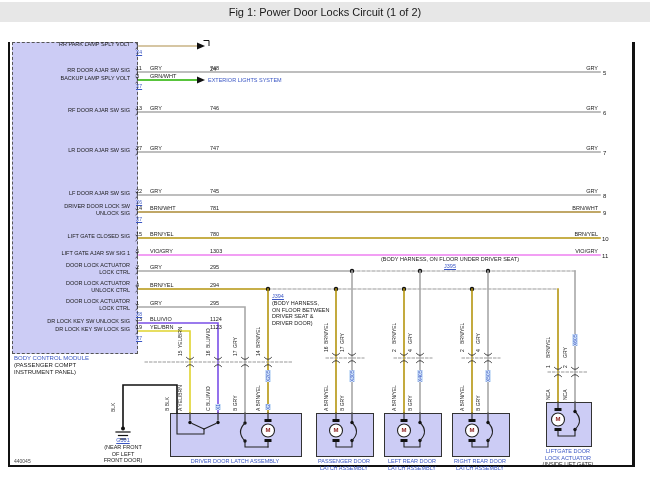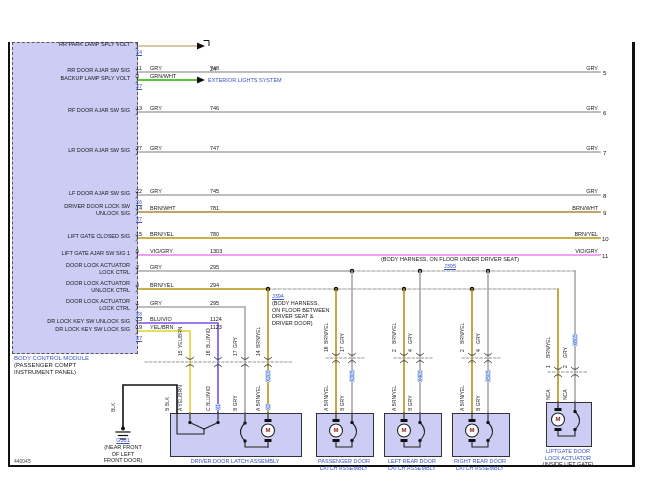--- a/index.html
+++ b/index.html
@@ -22,20 +22,23 @@
   .hl{background:#cfe2f8;}
   .num{font-size:6px;}
   .mot{position:absolute;z-index:3;font-size:6px;font-weight:bold;color:#8b1a1a;width:10px;text-align:center;}
   .ctr{text-align:center;}
 </style>
 </head>
 <body>
 
 <div class="stage">
 
+  <div class="titlebar">
+    <span>Fig 1: Power Door Locks Circuit (1 of 2)</span>
+  </div>
 
   <div class="border" style="left:8px;top:42px;width:2px;height:425px;"></div>
   <div class="border" style="left:632px;top:42px;width:3px;height:425px;"></div>
   <div class="border" style="left:8px;top:465px;width:627px;height:2px;"></div>
 
   <div class="box bcm" style="left:12px;top:42px;width:124px;height:310px;"></div>
   <div class="box latch" style="left:170px;top:413px;width:130px;height:42px;"></div>
   <div class="box latch" style="left:316px;top:413px;width:56px;height:42px;"></div>
   <div class="box latch" style="left:384px;top:413px;width:56px;height:42px;"></div>
   <div class="box latch" style="left:452px;top:413px;width:56px;height:42px;"></div>

